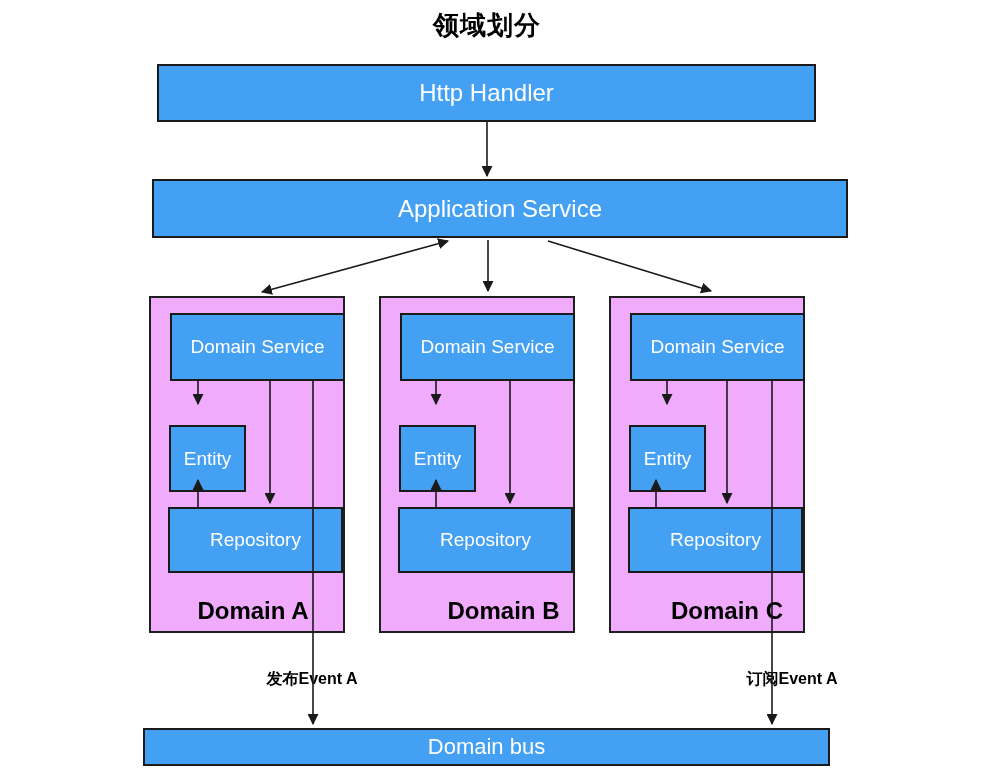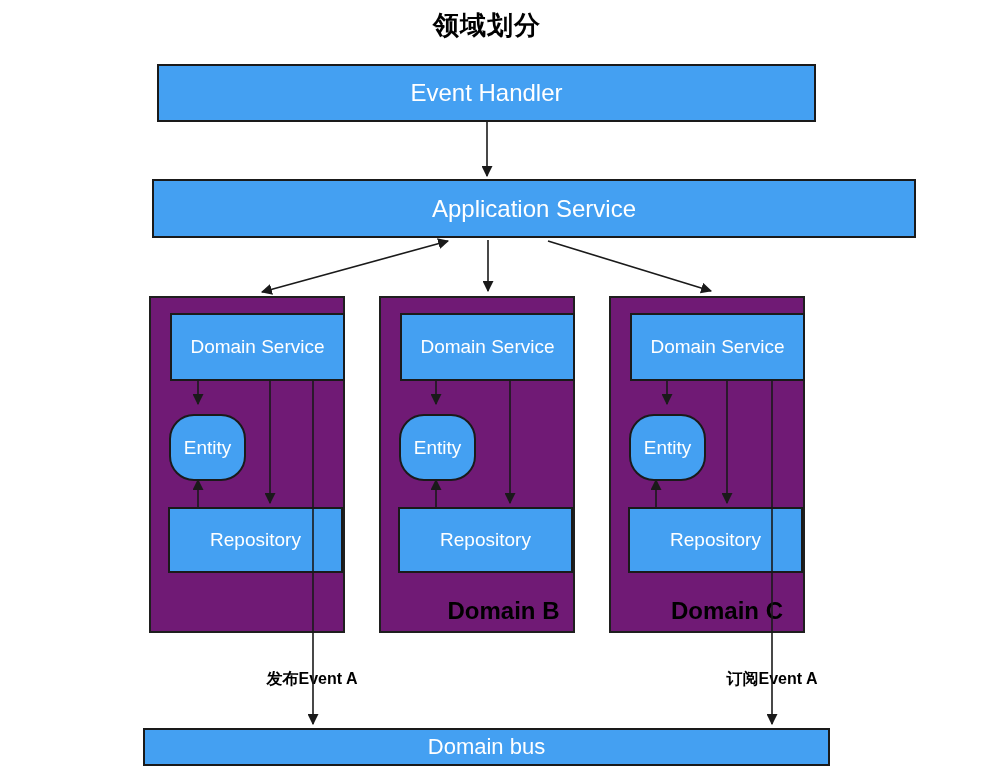--- a/index.html
+++ b/index.html
@@ -33,24 +33,24 @@
   }
   .wide { font-size: 24px; }
   .inner { font-size: 19px; }
   .domain-container {
     position: absolute;
     box-sizing: border-box;
     top: 296px;
     width: 196px;
     height: 337px;
     border: 2px solid #1f1f1f;
-    background: #701a75;
+    background: #f0abfc;
   }
   .domain-container .ds   { left: 19px;  top: 15px;  width: 175px; height: 68px; }
-  .domain-container .ent  { left: 18px;  top: 116px; width: 77px;  height: 67px; border-radius: 25px; }
+  .domain-container .ent  { left: 18px;  top: 127px; width: 77px;  height: 67px; }
   .domain-container .repo { left: 17px;  top: 209px; width: 175px; height: 66px; }
   .domain-label {
     position: absolute;
     left: 0; right: 0;
     top: 597px;
     text-align: center;
     font-size: 24px;
     font-weight: bold;
     color: #000000;
   }
@@ -76,38 +76,39 @@
   .arrows line { stroke: #1a1a1a; stroke-width: 1.6; }
 </style>
 </head>
 <body>
 
 <div class="canvas">
 
   <div class="title">领域划分</div>
 
   <div class="bluebox wide" style="left:157px; top:64px; width:659px; height:58px;">
-    <span>Event Handler</span>
+    <span>Http Handler</span>
   </div>
 
-  <div class="bluebox wide" style="left:152px; top:179px; width:764px; height:59px;">
+  <div class="bluebox wide" style="left:152px; top:179px; width:696px; height:59px;">
     <span>Application Service</span>
   </div>
 
   <div class="domain-container" style="left:149px;">
     <div class="bluebox inner ds">
       <span>Domain Service</span>
     </div>
     <div class="bluebox inner ent">
       <span>Entity</span>
     </div>
     <div class="bluebox inner repo">
       <span>Repository</span>
     </div>
   </div>
+  <div class="domain-label dl-a">Domain A</div>
 
   <div class="domain-container" style="left:379px;">
     <div class="bluebox inner ds">
       <span>Domain Service</span>
     </div>
     <div class="bluebox inner ent">
       <span>Entity</span>
     </div>
     <div class="bluebox inner repo">
       <span>Repository</span>
@@ -122,21 +123,21 @@
     <div class="bluebox inner ent">
       <span>Entity</span>
     </div>
     <div class="bluebox inner repo">
       <span>Repository</span>
     </div>
   </div>
   <div class="domain-label dl-c">Domain C</div>
 
   <div class="event-label" style="left:212px;">发布Event A</div>
-  <div class="event-label" style="left:672px;text-align:center;">订阅Event A</div>
+  <div class="event-label" style="left:692px;text-align:center;">订阅Event A</div>
 
   <div class="bluebox" style="left:143px; top:728px; width:687px; height:38px; font-size:22px;">
     <span>Domain bus</span>
   </div>
 
   <svg class="arrows" viewBox="0 0 1000 775" xmlns="http://www.w3.org/2000/svg">
     <defs>
       <marker id="ah" viewBox="0 0 10 10" refX="9" refY="5" markerWidth="11" markerHeight="11" markerUnits="userSpaceOnUse" orient="auto-start-reverse">
         <path d="M0,0 L10,5 L0,10 z" fill="#1a1a1a"></path>
       </marker>

